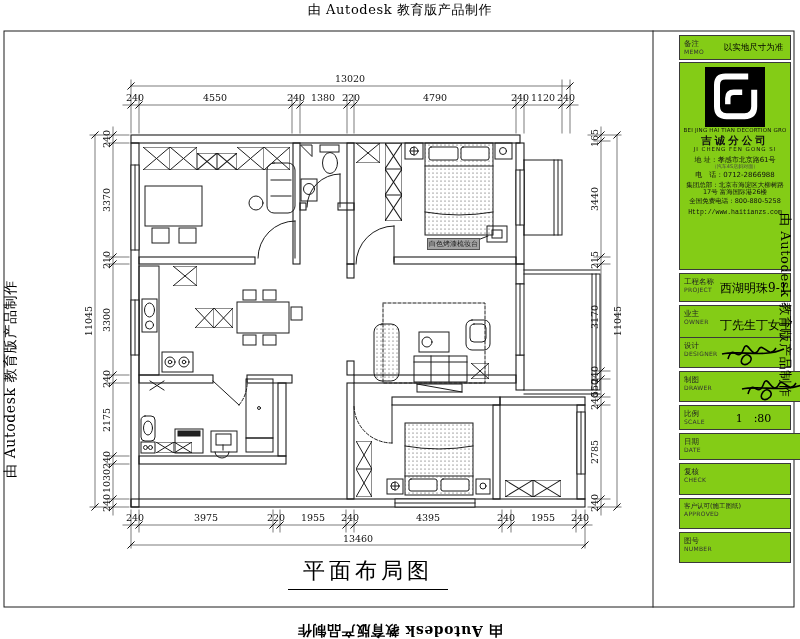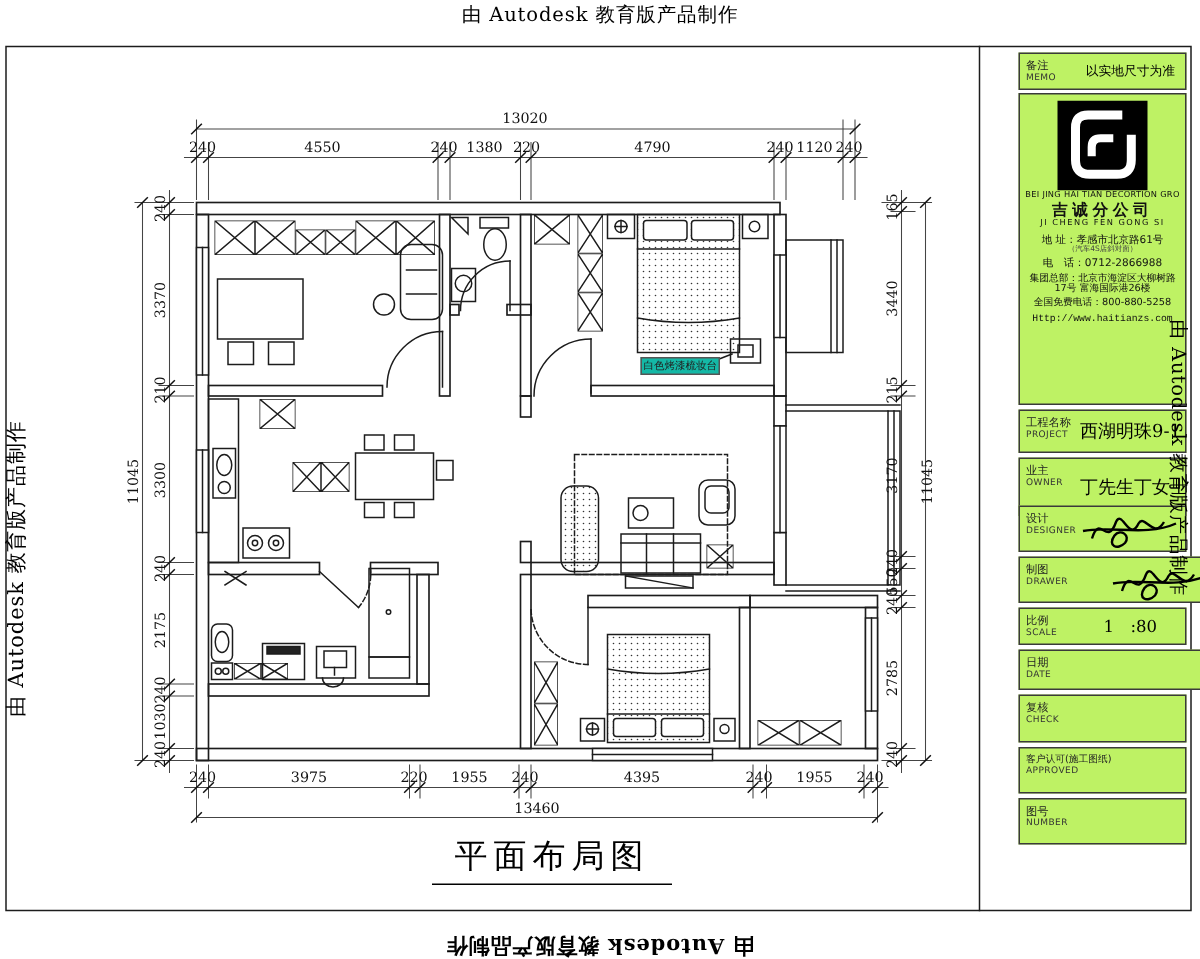--- a/index.html
+++ b/index.html
@@ -5,21 +5,21 @@
   html,body{margin:0;padding:0;}
   body{width:800px;height:639px;position:relative;background:#fff;overflow:hidden;
        font-family:"DejaVu Sans",sans-serif;color:#111;}
   .wm{position:absolute;font-family:"DejaVu Serif",serif;font-size:13px;color:#000;
       white-space:nowrap;letter-spacing:.6px;z-index:9;}
   #wm-top{top:1px;left:50%;transform:translateX(-50%);}
   #wm-bottom{bottom:0;left:50%;transform:translateX(-50%) rotate(180deg);font-weight:bold;font-size:14px;}
   #wm-left{top:478px;left:2px;transform:rotate(-90deg);transform-origin:0 0;font-size:14px;}
   #wm-right{top:213px;left:794px;transform:rotate(90deg);transform-origin:0 0;}
   #plan-svg{position:absolute;top:0;left:0;z-index:2;}
-  .tbx{position:absolute;border:1px solid #3a3a3a;background:#bef264;box-sizing:border-box;z-index:3;}
+  .tbx{position:absolute;border:1px solid #3a3a3a;background:#84cc16;box-sizing:border-box;z-index:3;}
   .tb-lab{position:absolute;left:4px;top:3px;line-height:1.25;}
   .tb-cn{font-size:7.5px;color:#222;}
   .tb-en{font-size:6px;color:#333;letter-spacing:.3px;}
   .tb-val{position:absolute;left:40px;right:3px;top:50%;transform:translateY(-50%);
           text-align:center;font-family:"DejaVu Serif",serif;font-size:13px;color:#000;white-space:nowrap;}
   .co{ text-align:center;line-height:1.15;}
   .co .l1{font-size:11.5px;font-weight:bold;letter-spacing:1px;margin-top:2px;}
   .co .l2{font-size:5.5px;letter-spacing:.2px;}
   .co .l3{font-size:10.5px;font-weight:bold;letter-spacing:3px;margin-top:1px;}
   .co .l4{font-size:5.5px;letter-spacing:1px;}
@@ -27,21 +27,21 @@
   .co .l6{font-size:5px;color:#444;}
   .co .l7{font-size:7px;margin-top:2px;}
   .co .l8{font-size:6.5px;margin-top:2px;}
   .co .l9{font-size:6.5px;}
   .co .l10{font-size:6.5px;margin-top:2px;}
   .co .l11{font-size:6.5px;margin-top:3px;font-family:Liberation Mono, monospace;}
   #drawing-title{position:absolute;left:288px;top:556px;width:160px;text-align:center;
      font-family:"DejaVu Serif",serif;font-size:22px;letter-spacing:4px;color:#000;
      border-bottom:1.5px solid #000;padding-bottom:3px;z-index:3;}
   #bed-annotation{position:absolute;left:427px;top:238px;font-size:7px;color:#222;
-     border:.5px solid #555;padding:0 1px;background:#14b8a6;z-index:4;}
+     border:.5px solid #555;padding:0 1px;background:#a3a3a3;z-index:4;}
 </style>
 </head>
 <body>
 
 <div class="wm" id="wm-top">由 Autodesk 教育版产品制作</div>
 <div class="wm" id="wm-bottom">由 Autodesk 教育版产品制作</div>
 <div class="wm" id="wm-left">由 Autodesk 教育版产品制作</div>
 <div class="wm" id="wm-right">由 Autodesk 教育版产品制作</div>
 
 <svg id="plan-svg" width="800" height="639" viewBox="0 0 800 639" fill="none" stroke="#1c1c1c" stroke-width="1" stroke-linecap="square">

